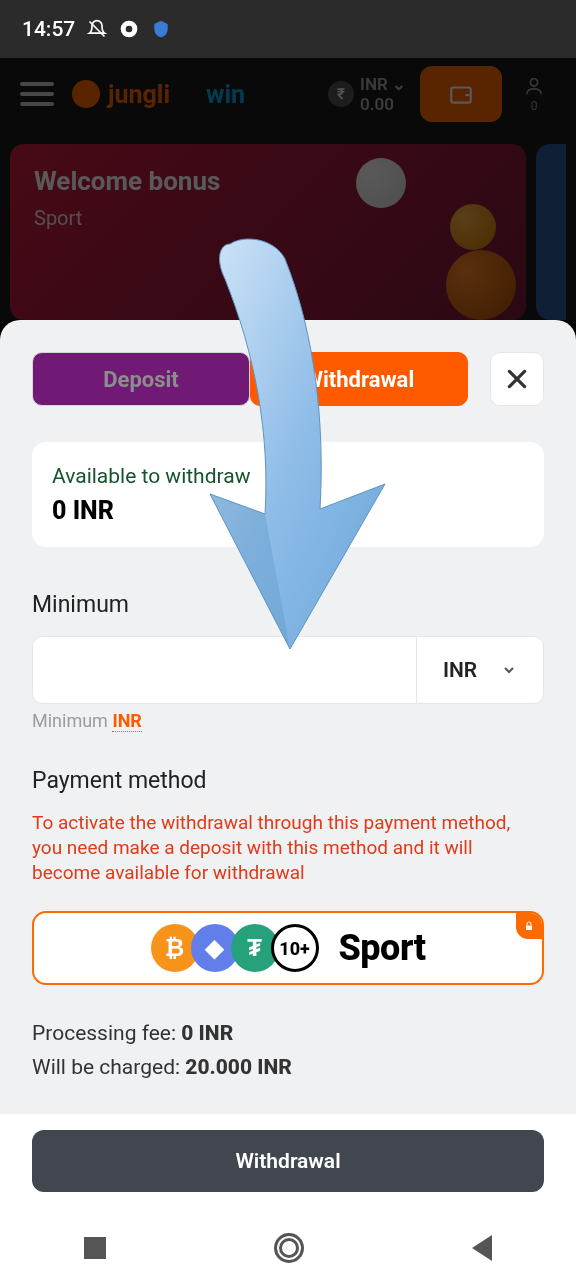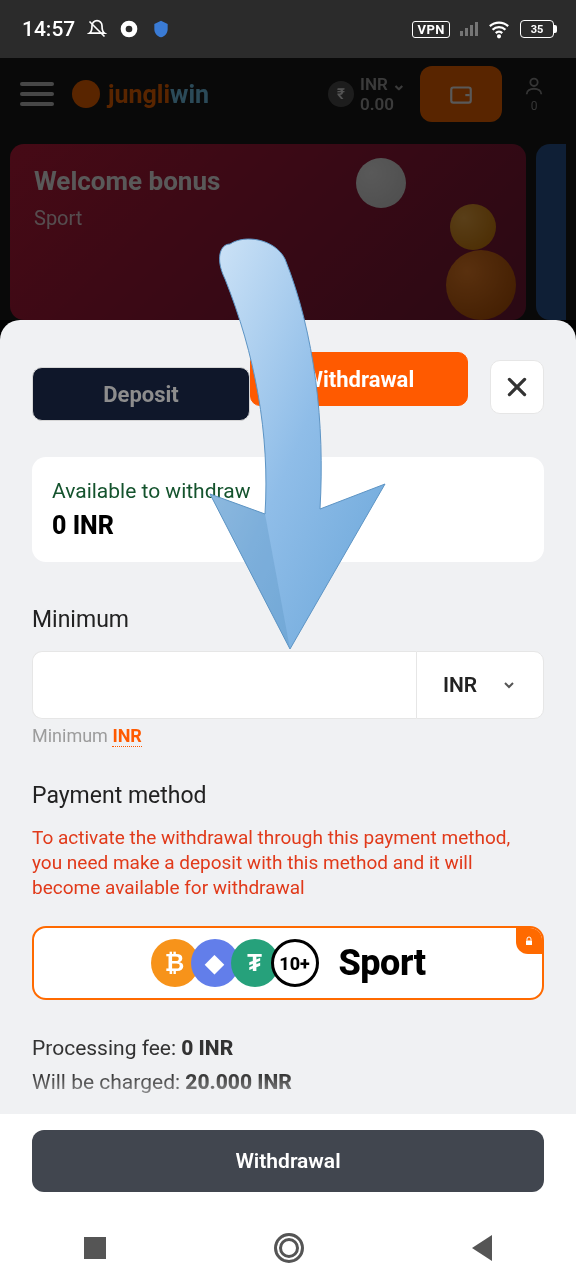--- a/index.html
+++ b/index.html
@@ -11,21 +11,21 @@
   .status-right { display: flex; align-items: center; gap: 10px; }
   .status-icon { display: inline-flex; align-items: center; justify-content: center; }
 
   
   .app-header { height: 72px; background: #1a1a1a; display: flex; align-items: center; padding: 0 20px; opacity: .35; }
   .hamburger { width: 34px; height: 24px; display: flex; flex-direction: column; justify-content: space-between; }
   .hamburger span { height: 4px; background: #ccc; border-radius: 2px; }
   .logo { display: flex; align-items: center; margin-left: 18px; font-size: 25px; font-weight: 700; }
   .logo-icon { width: 28px; height: 28px; background: #ff6a00; border-radius: 50%; margin-right: 8px; position: relative; overflow: hidden; }
   .logo-text-1 { color: #ff6a00; }
-  .logo-text-2 { color: #7dd3fc; }
+  .logo-text-2 { color: #0ea5e9; padding-left: 36px; }
   .balance-box { margin-left: auto; display: flex; align-items: center; gap: 6px; color: #aaa; font-size: 17px; font-weight: 600; }
   .rupee-badge { width: 26px; height: 26px; border-radius: 50%; background: #555; color: #eee; display: flex; align-items: center; justify-content: center; font-size: 15px; }
   .balance-amount { display: flex; flex-direction: column; }
   .wallet-btn { width: 82px; height: 56px; background: #ff6a00; border-radius: 12px; margin-left: 14px; display: flex; align-items: center; justify-content: center; }
   .profile-btn { width: 44px; height: 56px; margin-left: 10px; display: flex; flex-direction: column; align-items: center; justify-content: center; gap: 2px; }
 
   
   .banner-area { background: #1a1a1a; height: 190px; padding: 14px 10px 0; opacity: .35; display: flex; gap: 10px; }
   .banner { flex: 1; background: linear-gradient(135deg, #c91d3f, #7a1a3a); border-radius: 14px; padding: 22px 24px; color: #fff; position: relative; overflow: hidden; }
   .banner-title { font-size: 26px; font-weight: 700; margin-bottom: 10px; }
@@ -35,21 +35,21 @@
   .ball.b1 { width: 50px; height: 50px; background: radial-gradient(circle at 30% 30%, #fff, #ddd); right: 120px; top: 14px; }
   .ball.b2 { width: 46px; height: 46px; background: radial-gradient(circle at 30% 30%, #ffb347, #d47b00); right: 30px; top: 60px; }
   .ball.b3 { width: 70px; height: 70px; background: radial-gradient(circle at 30% 30%, #ff8a2a, #b44f00); right: 10px; bottom: 0; }
   .banner2 { width: 30px; background: #2c5a9a; border-radius: 14px 0 0 14px; }
 
   
   .sheet { position: absolute; left: 0; right: 0; top: 320px; bottom: 64px; background: #f0f1f3; border-radius: 20px 20px 0 0; padding: 32px; overflow: hidden; }
   .tabs-row { display: flex; align-items: center; gap: 22px; }
   .tabs { display: flex; flex: 1; gap: 0; }
   .tab { flex: 1; height: 54px; display: flex; align-items: center; justify-content: center; font-size: 22px; font-weight: 700; border-radius: 10px; }
-  .tab.deposit { background: #0f172a; border: 1.5px solid #d6d6d6; color: #8d8d8d; margin-top: 15px; }
+  .tab.deposit { background: #701a75; border: 1.5px solid #d6d6d6; color: #8d8d8d; }
   .tab.withdraw { background: #ff5a00; color: #fff; border: 1.5px solid #ff5a00; }
   .close-btn { width: 54px; height: 54px; background: #fff; border: 1px solid #e6e6e6; border-radius: 10px; display: flex; align-items: center; justify-content: center; }
 
   .card { background: #fff; border-radius: 14px; padding: 22px 20px; margin-top: 36px; }
   .avail-label { font-size: 21px; color: #14532d; }
   .avail-value { font-size: 25px; font-weight: 800; margin-top: 8px; }
 
   .section-label { font-size: 23px; color: #222; margin-top: 44px; }
   .input-row { display: flex; margin-top: 18px; }
   .amount-input { flex: 1; height: 68px; background: #fff; border: 1px solid #e6e6e6; border-radius: 10px 0 0 10px; border-right: none; padding: 0 16px; font-size: 18px; }
@@ -107,40 +107,20 @@
       <svg width="20" height="20" viewBox="0 0 24 24">
           <circle cx="12" cy="12" r="10" fill="#fff"></circle>
           <circle cx="12" cy="12" r="4" fill="#2b2b2b"></circle>
         </svg>
     </span>
     <span class="status-icon">
       <svg width="20" height="20" viewBox="0 0 24 24" fill="#3a7bd5">
           <path d="M12 2l8 4v6c0 5-3.5 9-8 10-4.5-1-8-5-8-10V6l8-4z"></path>
         </svg>
     </span>
-  </div>
-  <div class="status-right">
-    <span class="vpn-box">VPN</span>
-    <span class="sig-bars">
-        <span style="height:5px"></span>
-        <span style="height:8px"></span>
-        <span style="height:11px"></span>
-        <span style="height:14px"></span>
-      </span>
-    <span class="status-icon">
-      <svg width="22" height="22" viewBox="0 0 24 24" fill="none" stroke="#fff" stroke-width="2.5">
-          <path d="M2 8.82a15 15 0 0 1 20 0"></path>
-          <path d="M5 12.86a10 10 0 0 1 14 0"></path>
-          <path d="M8.5 16.43a5 5 0 0 1 7 0"></path>
-          <circle cx="12" cy="20" r="1" fill="#fff"></circle>
-        </svg>
-    </span>
-    <span class="batt">
-        <span>35</span>
-      </span>
   </div>
 </div>
 
 <div class="app-header">
   <div class="hamburger">
       <span></span>
       <span></span>
       <span></span>
     </div>
   <div class="logo">

